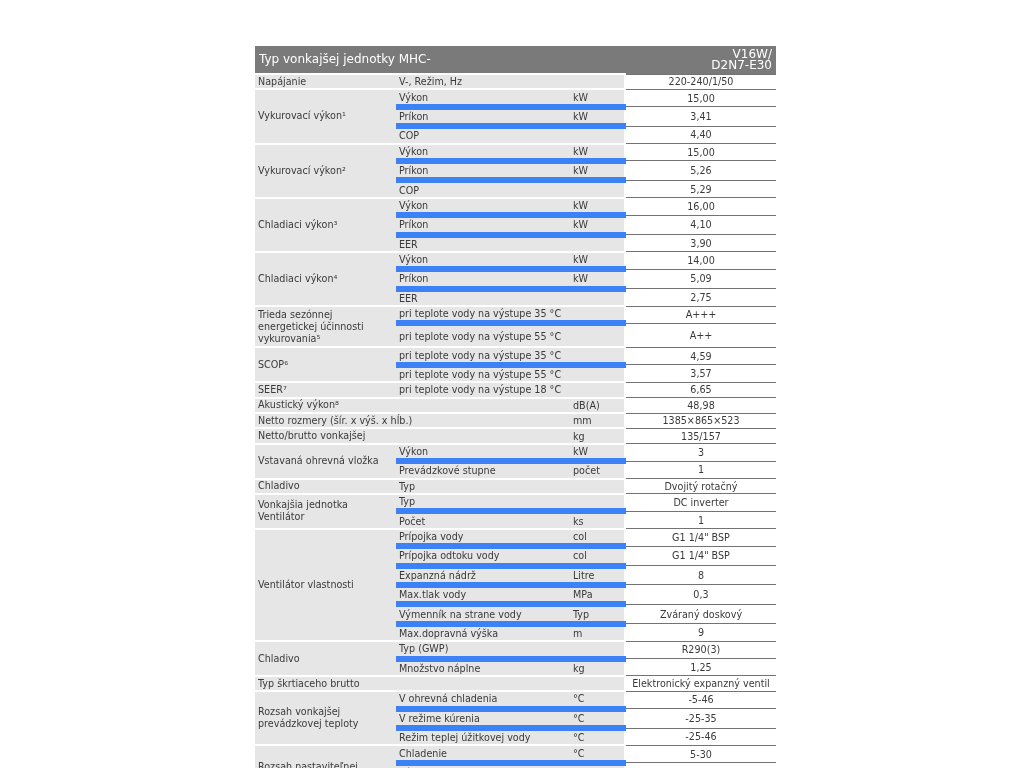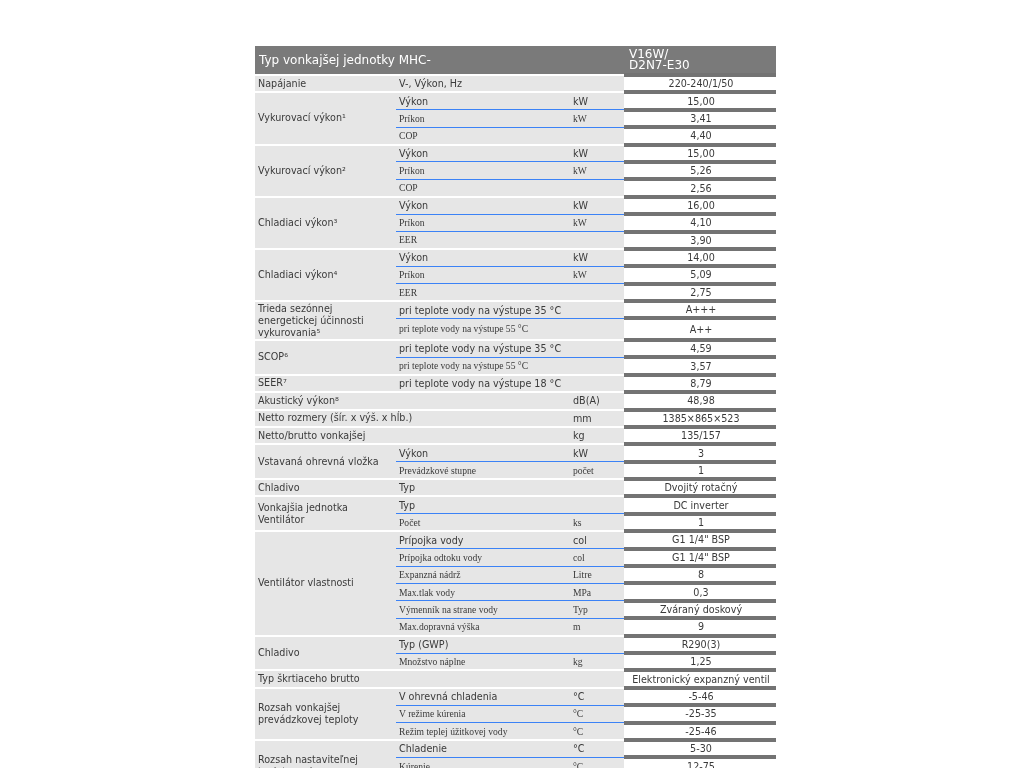--- a/index.html
+++ b/index.html
@@ -10,29 +10,29 @@
     border-collapse:collapse; table-layout:fixed; font-size:9.6px;
   }
   #spec col.c1 { width:141px; }
   #spec col.c2 { width:174px; }
   #spec col.c3 { width:55px; }
   #spec col.c4 { width:151px; }
   #spec thead th {
     background:#7a7a7a; color:#ffffff; font-weight:normal;
     height:27px; padding:0 4px; text-align:left; font-size:12px; line-height:11px;
   }
-  #spec thead th.val { text-align:left; }
+  #spec thead th.val { text-align:right; }
   #spec td {
     background:#e6e6e6; height:13.4px; padding:0 3px; line-height:13px;
     border-top:2px solid #ffffff; white-space:nowrap;
   }
   #spec td.val { background:#ffffff; text-align:center; border-left:2px solid #ffffff;
-                 border-top:4px solid #737373; }
+                 border-top:1px solid #737373; }
   #spec td.grp { white-space:normal; line-height:12px; vertical-align:middle; }
-  #spec td.sub { border-top:1px solid #3b82f6;font-family:Liberation Serif, serif; }
+  #spec td.sub { border-top:6px solid #3b82f6; }
 </style>
 </head>
 <body>
 
 <table id="spec">
   <colgroup>
       <col class="c1">
       <col class="c2">
       <col class="c3">
       <col class="c4">
@@ -40,21 +40,21 @@
   <thead>
     <tr>
       <th colspan="3">Typ vonkajšej jednotky MHC-</th>
       <th class="val" style="white-space:pre-line;">V16W/
 D2N7-E30</th>
     </tr>
   </thead>
   <tbody id="spec-body">
       <tr>
         <td class="grp" rowspan="1">Napájanie</td>
-        <td colspan="2">V-, Výkon, Hz</td>
+        <td colspan="2">V-, Režim, Hz</td>
         <td class="val">220-240/1/50</td>
       </tr>
       <tr>
         <td class="grp" rowspan="3">Vykurovací výkon¹</td>
         <td>Výkon</td>
         <td>kW</td>
         <td class="val">15,00</td>
       </tr>
       <tr>
         <td class="sub">Príkon</td>
@@ -73,21 +73,21 @@
         <td class="val">15,00</td>
       </tr>
       <tr>
         <td class="sub">Príkon</td>
         <td class="sub">kW</td>
         <td class="val">5,26</td>
       </tr>
       <tr>
         <td class="sub">COP</td>
         <td class="sub"></td>
-        <td class="val">2,56</td>
+        <td class="val">5,29</td>
       </tr>
       <tr>
         <td class="grp" rowspan="3">Chladiaci výkon³</td>
         <td>Výkon</td>
         <td>kW</td>
         <td class="val">16,00</td>
       </tr>
       <tr>
         <td class="sub">Príkon</td>
         <td class="sub">kW</td>
@@ -128,21 +128,21 @@
         <td colspan="2">pri teplote vody na výstupe 35 °C</td>
         <td class="val">4,59</td>
       </tr>
       <tr>
         <td class="sub" colspan="2">pri teplote vody na výstupe 55 °C</td>
         <td class="val">3,57</td>
       </tr>
       <tr>
         <td class="grp" rowspan="1">SEER⁷</td>
         <td colspan="2">pri teplote vody na výstupe 18 °C</td>
-        <td class="val">8,79</td>
+        <td class="val">6,65</td>
       </tr>
       <tr>
         <td class="grp" colspan="2">Akustický výkon⁸</td>
         <td>dB(A)</td>
         <td class="val">48,98</td>
       </tr>
       <tr>
         <td class="grp" colspan="2">Netto rozmery (šír. x výš. x hĺb.)</td>
         <td>mm</td>
         <td class="val">1385×865×523</td>

